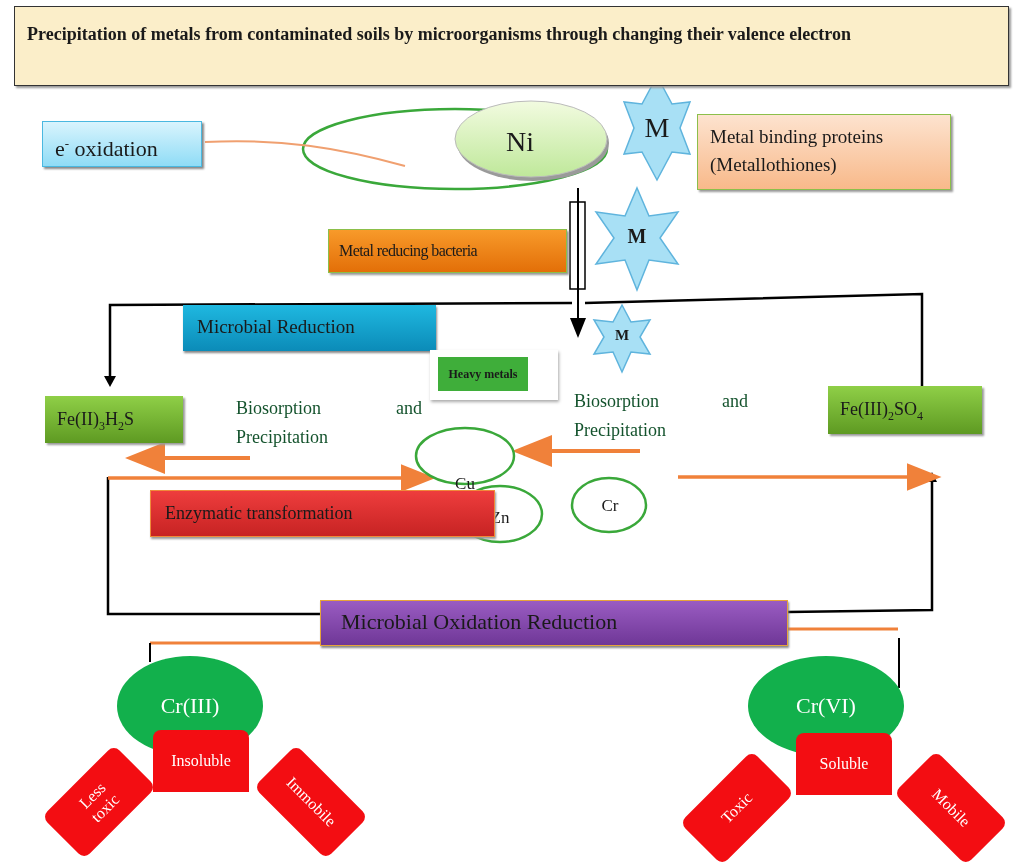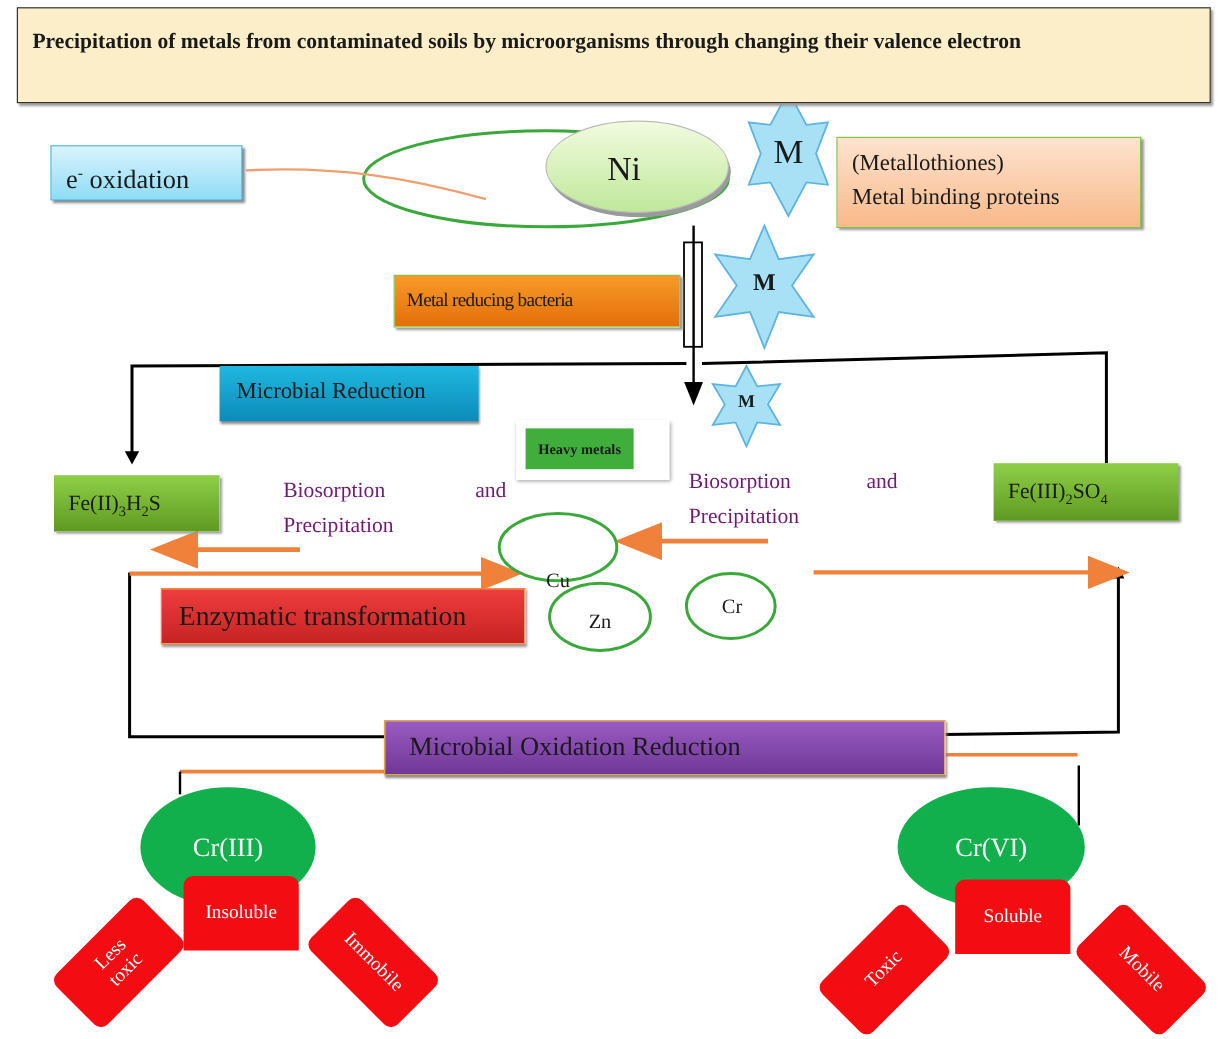--- a/index.html
+++ b/index.html
@@ -20,49 +20,49 @@
 
     .mbp { left: 697px; top: 114px; width: 254px; height: 76px; box-sizing: border-box;
       background: linear-gradient(#fde3cf, #f8b98a); border: 1px solid #8cbf4a;
       box-shadow: 2px 2px 2px #999; font-size: 19px; line-height: 28px; padding: 8px 12px; }
 
     .mrb { left: 328px; top: 229px; width: 239px; height: 44px; box-sizing: border-box;
       background: linear-gradient(#f89a2a, #e36f08); border: 1px solid #8cbf4a;
       box-shadow: 2px 2px 2px #999; font-size: 16px; line-height: 42px; padding-left: 10px;
       letter-spacing: -0.6px; }
 
-    .mred { left: 183px; top: 305px; width: 216px; height: 46px; box-sizing: border-box;
+    .mred { left: 183px; top: 305px; width: 253px; height: 46px; box-sizing: border-box;
       background: linear-gradient(#1fb8e0, #0b8bb8); font-size: 19px; line-height: 44px; padding-left: 14px;
       box-shadow: 1px 2px 2px #888; }
 
     .heavy-frame { left: 430px; top: 350px; width: 128px; height: 50px; box-sizing: border-box;
       background: #ffffff; box-shadow: 1px 2px 3px #aaa; }
     .heavy { left: 438px; top: 357px; width: 90px; height: 34px; box-sizing: border-box;
       background: #3fae3a; font-size: 12px; font-weight: bold; text-align: center; line-height: 34px; }
 
     .fe2 { left: 45px; top: 396px; width: 138px; height: 47px; box-sizing: border-box;
       background: linear-gradient(#8fcf47, #5e9a22); font-size: 18px; line-height: 46px; padding-left: 12px;
       box-shadow: 2px 2px 2px #999; }
     .fe3 { left: 828px; top: 386px; width: 154px; height: 48px; box-sizing: border-box;
       background: linear-gradient(#8fcf47, #5e9a22); font-size: 18px; line-height: 46px; padding-left: 12px;
       box-shadow: 2px 2px 2px #999; }
 
-    .bio { font-size: 18px; color: #701a75; line-height: 29px; text-align: justify; text-align-last: left; }
+    .bio { font-size: 18px; color: #14532d; line-height: 29px; text-align: justify; text-align-last: left; }
     .bio1 { left: 236px; top: 394px; width: 186px; }
     .bio2 { left: 574px; top: 387px; width: 174px; }
     .bio-row { display: flex; justify-content: space-between; }
 
     .metal { font-size: 17px; text-align: center; }
     .cu { left: 430px; top: 474px; width: 70px; }
     .zn { left: 465px; top: 508px; width: 70px; }
     .cr { left: 575px; top: 496px; width: 70px; }
 
-    .enz { left: 134px; top: 490px; width: 304px; height: 47px; box-sizing: border-box;
+    .enz { left: 150px; top: 490px; width: 345px; height: 47px; box-sizing: border-box;
       background: linear-gradient(#ee3d3d, #c72323); border: 1px solid #f08a3a;
-      font-size: 23px; line-height: 45px; padding-left: 14px; box-shadow: 1px 2px 2px #999; }
+      font-size: 18px; line-height: 45px; padding-left: 14px; box-shadow: 1px 2px 2px #999; }
 
     .mor { left: 320px; top: 600px; width: 468px; height: 46px; box-sizing: border-box;
       background: linear-gradient(#9a5cc2, #6f3797); border: 1.5px solid #e6a43a;
       font-size: 22px; line-height: 42px; padding-left: 20px; box-shadow: 1px 2px 2px #888; }
 
     .cr-ellipse { border-radius: 50%; background: #12b04c; color: #fff; text-align: center; font-size: 22px; }
     .cr3 { left: 117px; top: 656px; width: 146px; height: 100px; line-height: 100px; }
     .cr6 { left: 748px; top: 656px; width: 156px; height: 100px; line-height: 100px; }
 
     .red-box { background: #f30d12; color: #fff; font-size: 16px; text-align: center; border-radius: 8px;
@@ -142,22 +142,22 @@
   <span>e</span><sup style="font-size:13px;">-</sup><span> oxidation</span>
 </div>
 
 <div class="abs ni-label">Ni</div>
 
 <div class="abs star-label" style="left:627px; top:112px; font-size:28px;">M</div>
 <div class="abs star-label" style="left:607px; top:225px; font-size:20px; font-weight:bold;">M</div>
 <div class="abs star-label" style="left:592px; top:327px; font-size:15px; font-weight:bold;">M</div>
 
 <div class="abs mbp">
+  <div>Metal binding proteins</div>
   <div>(Metallothiones)</div>
-  <div>Metal binding proteins</div>
 </div>
 
 <div class="abs mrb">Metal reducing bacteria</div>
 
 <div class="abs mred">Microbial Reduction</div>
 
 <div class="abs heavy-frame"></div>
 <div class="abs heavy">Heavy metals</div>
 
 <div class="abs fe2">

